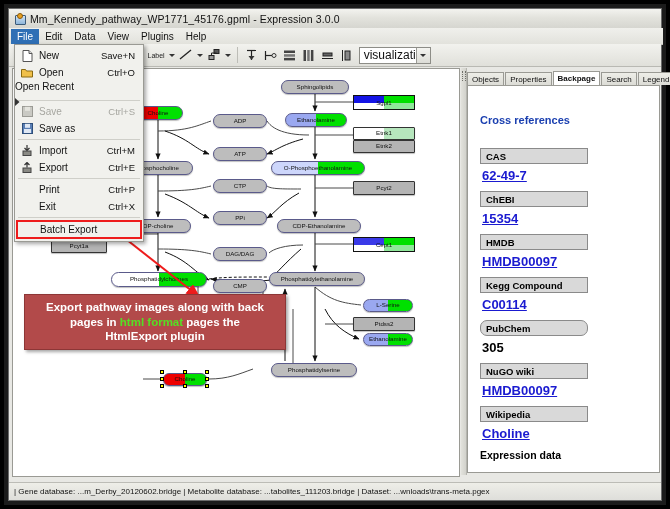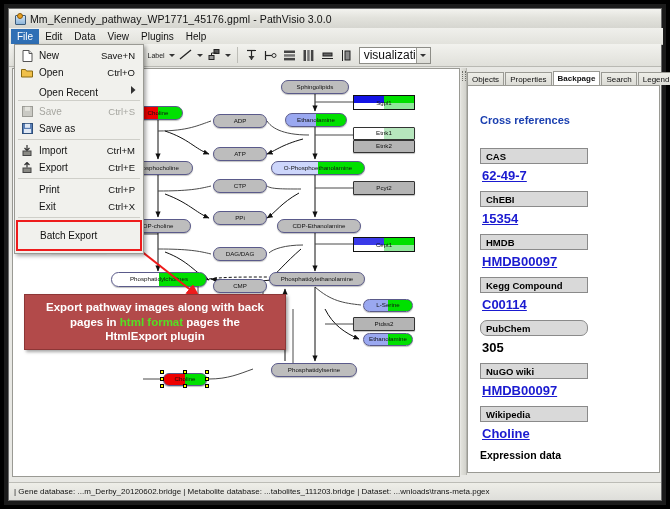--- a/index.html
+++ b/index.html
@@ -121,21 +121,21 @@
 </style>
 </head>
 <body>
 
 <div id="frame">
  <div id="glow"></div>
  <div id="win">
 
   <div id="titlebar">
     <div class="tb-ico"></div>
-    <span id="title-text">Mm_Kennedy_pathway_WP1771_45176.gpml - PathVisio 3.0.0</span>
+    <span id="title-text">Mm_Kennedy_pathway_WP1771_45176.gpml - Expression 3.0.0</span>
   </div>
 
   <div id="menubar">
     <span class="mi active">File</span>
     <span class="mi">Edit</span>
     <span class="mi">Data</span>
     <span class="mi">View</span>
     <span class="mi">Plugins</span>
     <span class="mi">Help</span>
   </div>
@@ -404,21 +404,21 @@
     <div style="display:flex;align-items:center;height:17px;">
       <span style="width:24px;display:flex;justify-content:center;">
         <svg width="12" height="10" viewBox="0 0 12 10">
               <path d="M0.5 1.5 h4 l1 1.5 h6 v6 h-11 z" fill="#f0c04a" stroke="#8a6a12"></path>
             </svg>
       </span>
       <span style="flex:1;font-size:10px;color:#111;">Open</span>
       <span style="font-size:9.5px;color:#111;margin-right:8px;">Ctrl+O</span>
     </div>
 
-    <div style="display:flex;align-items:flex-end;height:17px;">
+    <div style="display:flex;align-items:flex-start;height:17px;flex-direction:column;">
       <span style="width:24px;"></span>
       <span style="flex:1;font-size:10px;color:#111;">Open Recent</span>
       <span style="margin-right:7px;">
         <svg width="5" height="8" viewBox="0 0 5 8">
               <path d="M0 0 L4.5 4 L0 8 z" fill="#333"></path>
             </svg>
       </span>
     </div>
 
     <div style="height:1px;background:#cfcfc9;margin:2px 3px;"></div>
@@ -479,21 +479,21 @@
     </div>
 
     <div style="display:flex;align-items:center;height:17px;">
       <span style="width:24px;"></span>
       <span style="flex:1;font-size:10px;color:#111;">Exit</span>
       <span style="font-size:9.5px;color:#111;margin-right:8px;">Ctrl+X</span>
     </div>
 
     <div style="height:1px;background:#cfcfc9;margin:2px 3px;"></div>
 
-    <div style="display:flex;align-items:center;height:31px;border:2px solid #ee1c1c;margin:0 1px;box-sizing:border-box;">
+    <div style="display:flex;align-items:center;height:19px;border:2px solid #ee1c1c;margin:0 1px;box-sizing:border-box;">
       <span style="width:22px;"></span>
       <span style="flex:1;font-size:10px;color:#111;">Batch Export</span>
     </div>
   </div>
 
   <div id="side">
     <div id="sidegrip"></div>
 
     <div id="tabrow">
       <div class="tab">Objects</div>

